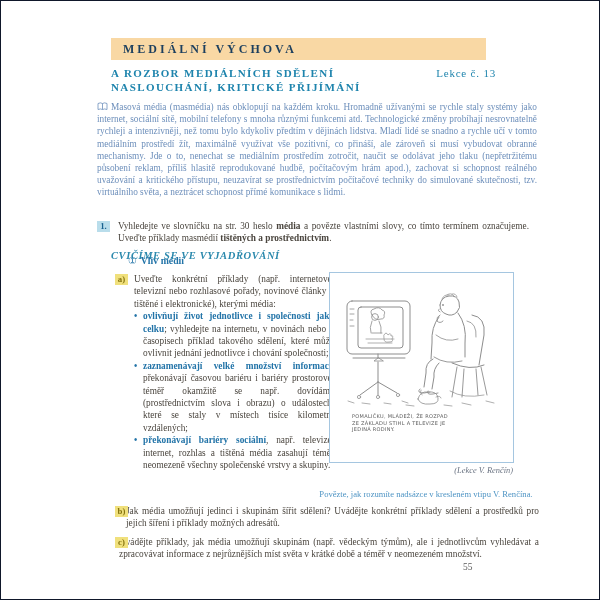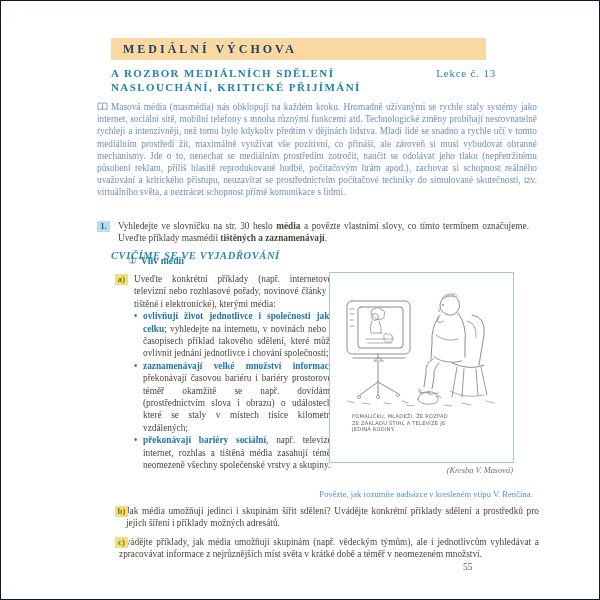--- a/index.html
+++ b/index.html
@@ -115,21 +115,21 @@
       <svg width="11" height="9" viewBox="0 0 11 9">
         <path d="M1,1.5 Q3.5,0.2 5.5,1.5 Q7.5,0.2 10,1.5 L10,7.5 Q7.5,6.4 5.5,7.5 Q3.5,6.4 1,7.5 Z M5.5,1.5 L5.5,7.5" fill="none" stroke="#6d8fbb" stroke-width="0.8"></path>
       </svg>
     </span><span>Masová média (masmédia) nás obklopují na každém kroku. Hromadně užívanými se rychle staly systémy jako internet, sociální sítě, mobilní telefony s mnoha různými funkcemi atd. Technologické změny probíhají nesrovnatelně rychleji a intenzivněji, než tomu bylo kdykoliv předtím v dějinách lidstva. Mladí lidé se snadno a rychle učí v tomto mediálním prostředí žít, maximálně využívat vše pozitivní, co přináší, ale zároveň si musí vybudovat obranné mechanismy. Jde o to, nenechat se mediálním prostředím zotročit, naučit se odolávat jeho tlaku (nepřetržitému působení reklam, příliš hlasitě reprodukované hudbě, počítačovým hrám apod.), zachovat si schopnost reálného uvažování a kritického přístupu, neuzavírat se prostřednictvím počítačové techniky do simulované skutečnosti, tzv. virtuálního světa, a neztrácet schopnost přímé komunikace s lidmi.</span>
   </div>
 
   <div class="section-title">CVIČÍME SE VE VYJADŘOVÁNÍ</div>
 
   <div class="ex-row ex1">
     <span class="badge badge-blue">1.</span>
-    <div class="ex-text"><span>Vyhledejte ve slovníčku na str. 30 heslo </span><b>média</b><span> a povězte vlastními slovy, co tímto termínem označujeme. Uveďte příklady masmédií </span><b>tištěných a zaznamenávají</b><span>.</span></div>
+    <div class="ex-text"><span>Vyhledejte ve slovníčku na str. 30 heslo </span><b>média</b><span> a povězte vlastními slovy, co tímto termínem označujeme. Uveďte příklady masmédií </span><b>tištěných a prostřednictvím</b><span>.</span></div>
   </div>
 
   <div class="topic">
     <span class="marker">①</span><span>Vliv médií</span>
   </div>
 
   <div class="ex-row itemA">
     <span class="badge badge-yellow">a)</span>
     <div class="ex-text">Uveďte konkrétní příklady (např. internetové, televizní nebo rozhlasové pořady, novinové články – tištěné i elektronické), kterými média:</div>
     <ul class="bullets">
@@ -186,21 +186,21 @@
       <path d="M86,116 q-3,-3 -1,-5 M100,118 q4,-2 5,1" stroke-width="0.7"></path>
 
       <path d="M12,122 l6,2 M26,124 l8,1 M48,124 l7,1 M66,122 l6,2 M108,126 l8,1 M126,124 l9,2 M150,122 l8,2 M70,126 l8,1" stroke-width="0.7"></path>
     </svg>
     <div class="hand-caption">
       <div>POMALIČKU, MLÁDEŽI, ŽE ROZPAD</div>
       <div>ZE ZÁKLADU STIHL A TELEVIZE JE</div>
       <div>JEDINÁ RODINY.</div>
     </div>
   </div>
-  <div class="credit">(Kresba V. Masová)</div>
+  <div class="credit">(Lekce V. Renčín)</div>
 
   <div class="prompt">Povězte, jak rozumíte nadsázce v kresleném vtipu V. Renčína.</div>
 
   <div class="ex-row itemB">
     <span class="badge badge-yellow">b)</span>
     <div class="ex-text">Jak média umožňují jedinci i skupinám šířit sdělení? Uvádějte konkrétní příklady sdělení a prostředků pro jejich šíření i příklady možných adresátů.</div>
   </div>
 
   <div class="ex-row itemC">
     <span class="badge badge-yellow">c)</span>

